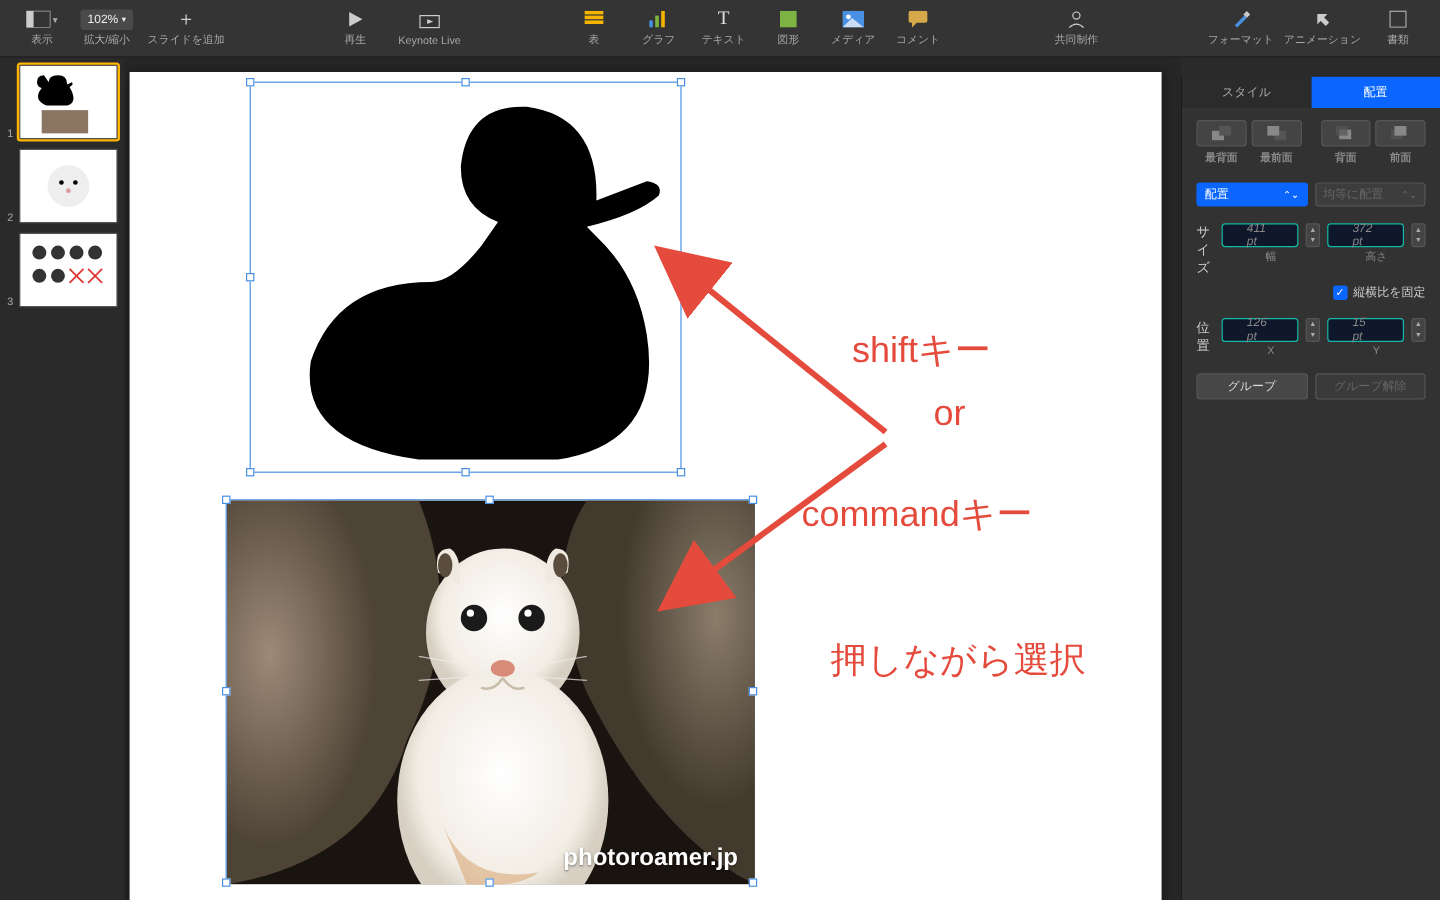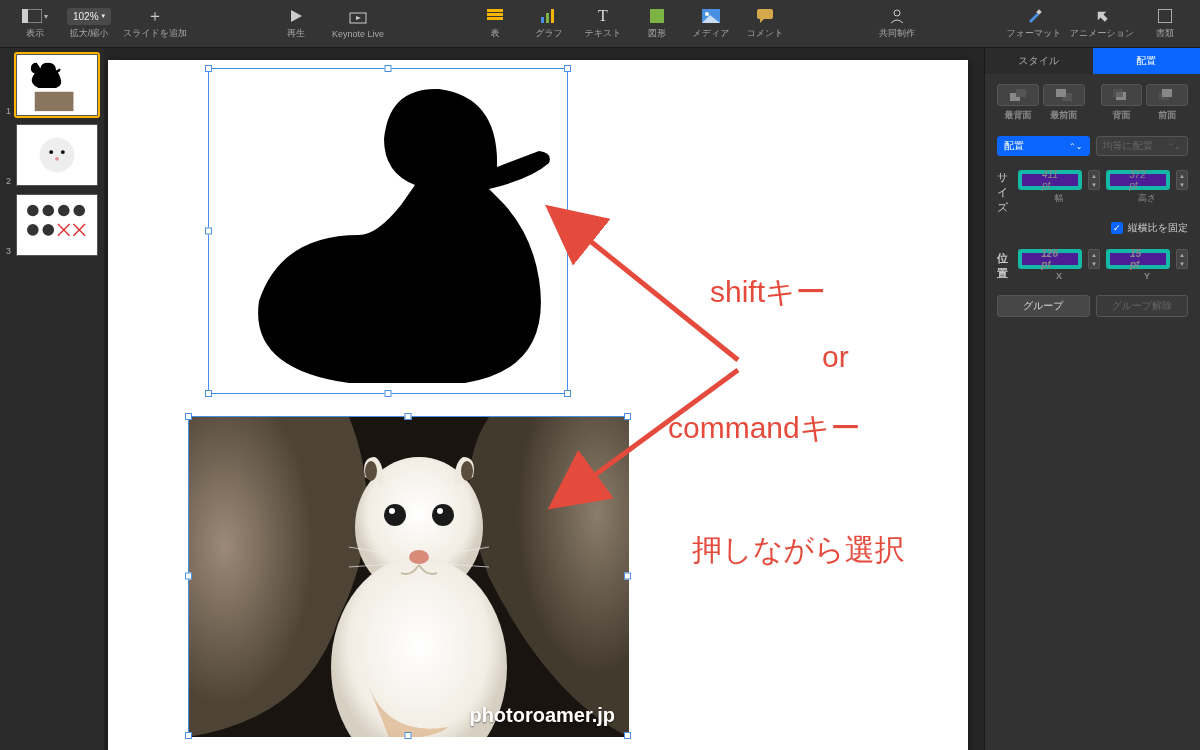--- a/index.html
+++ b/index.html
@@ -32,35 +32,35 @@
   .sel { position: absolute; border: 1px solid #4a90e2; font-weight: bold; }
   .sel .handle { position: absolute; width: 7px; height: 7px; background: #fff; border: 1px solid #4a90e2; }
   .sel .h-nw { left: -4px; top: -4px; } .sel .h-n { left: 50%; top:-4px; transform:translateX(-50%);} .sel .h-ne { right:-4px; top:-4px; }
   .sel .h-w  { left:-4px; top:50%; transform:translateY(-50%);} .sel .h-e { right:-4px; top:50%; transform:translateY(-50%);}
   .sel .h-sw { left:-4px; bottom:-4px;} .sel .h-s { left:50%; bottom:-4px; transform:translateX(-50%);} .sel .h-se { right:-4px; bottom:-4px;}
 
   .annot { position: absolute; color: #e54b3c; font-size: 30px; font-weight: 500; }
   .watermark { position: absolute; right: 12px; bottom: 8px; color: #fff; font-size: 20px; text-shadow: 0 1px 2px rgba(0,0,0,.5); }
 
   
-  .inspector { width: 216px; background: #323232; border-left: 1px solid #1a1a1a; display: flex; flex-direction: column; font-size: 11px; }
+  .inspector { width: 216px; background: #323232; border-left: 1px solid #1a1a1a; display: flex; flex-direction: column; font-size: 11px; margin-top: 16px; }
   .insp-tabs { display: flex; height: 26px; background: #2b2b2b; }
   .insp-tab { flex: 1; display: flex; align-items: center; justify-content: center; font-size: 10px; color: #aaa; cursor: pointer; }
   .insp-tab.active { background: #0a66ff; color: #fff; }
   .insp-body { padding: 10px 12px; display: flex; flex-direction: column; gap: 14px; }
   .row { display: flex; align-items: center; gap: 6px; }
   .seg-group { display: flex; gap: 4px; font-weight: bold; }
   .seg { flex: 1; display: flex; flex-direction: column; align-items: center; gap: 3px; }
   .seg .btn { width: 100%; height: 22px; background: #444; border: 1px solid #555; border-radius: 3px; display:flex;align-items:center;justify-content:center; color:#888;}
   .seg .cap { font-size: 9px; color: #888; }
   .sel-drop { height: 20px; background: #3d3d3d; border: 1px solid #555; border-radius: 3px; flex:1; display:flex; align-items:center; justify-content:space-between; padding:0 6px; color:#ddd; font-size:10px;}
   .sel-drop.active { background:#0a66ff; color:#fff; border-color:#0a66ff;}
   .sel-drop.dis { color:#666; }
   .label { color: #ccc; }
-  .num-field { width: 64px; height: 20px; background:#4c1d95; border:4px solid #14b8a6; border-radius:3px; color:#888; font-size:10px; display:flex; align-items:center; justify-content:flex-end; padding:0 20px; font-style:italic; }
+  .num-field { width: 64px; height: 20px; background:#0f172a; border:1px solid #14b8a6; border-radius:3px; color:#888; font-size:10px; display:flex; align-items:center; justify-content:flex-end; padding:0 20px; font-style:italic; }
   .step { width: 12px; height:20px; background:#444; border:1px solid #555; border-radius:2px; display:flex; flex-direction:column;}
   .step div{flex:1;display:flex;align-items:center;justify-content:center;font-size:6px;color:#aaa;}
   .sub { font-size:9px; color:#888; text-align:center; width:64px;}
   .chk { display:flex; align-items:center; gap:5px; color:#ccc; font-size:10px; justify-content:flex-end;}
   .chk .box { width:12px; height:12px; background:#0a66ff; border-radius:2px; display:flex;align-items:center;justify-content:center;color:#fff;font-size:9px;}
   .wide-btn { height:22px; background:#474747; border:1px solid #555; border-radius:3px; color:#ddd; font-size:10px; display:flex;align-items:center;justify-content:center; flex:1;}
   .wide-btn.dis{ color:#666; background:#3a3a3a;}
   .knob { width:20px;height:20px;border-radius:50%;background:radial-gradient(circle at 35% 35%,#666,#333);border:1px solid #555;}
   .arrow-sq{width:24px;height:22px;background:#474747;border:1px solid #555;border-radius:3px;display:flex;align-items:center;justify-content:center;color:#ddd;}
 </style>
@@ -332,21 +332,21 @@
         <defs>
             <marker id="ah" markerWidth="12" markerHeight="12" refX="2" refY="6" orient="auto">
               <path d="M0 0 L12 6 L0 12 Z" fill="#e54b3c"></path>
             </marker>
           </defs>
         <line x1="630" y1="300" x2="476" y2="176" stroke="#e54b3c" stroke-width="5" marker-end="url(#ah)"></line>
         <line x1="630" y1="310" x2="480" y2="420" stroke="#e54b3c" stroke-width="5" marker-end="url(#ah)"></line>
       </svg>
 
       <div class="annot" style="left:602px;top:212px;">shiftキー</div>
-      <div class="annot" style="left:670px;top:280px;margin-left:44px;">or</div>
+      <div class="annot" style="left:670px;top:268px;">or</div>
       <div class="annot" style="left:560px;top:348px;">commandキー</div>
       <div class="annot" style="left:584px;top:470px;">押しながら選択</div>
 
     </div>
   </div>
 
   <div class="inspector">
     <div class="insp-tabs">
       <div class="insp-tab">スタイル</div>
       <div class="insp-tab active">配置</div>
@@ -427,21 +427,21 @@
               </div>
             <span class="sub">高さ</span>
           </div>
         </div>
         <div class="chk" style="margin-top:6px;">
             <span class="box">✓</span>
             <span>縦横比を固定</span>
           </div>
       </div>
 
-      <div class="row" style="align-items:flex-end;font-weight:bold;">
+      <div class="row" style="align-items:center;">
         <span class="label" style="width:40px;">位置</span>
         <div style="display:flex;flex-direction:column;align-items:center;gap:2px;">
           <div class="row">
               <div class="num-field">126 pt</div>
               <div class="step">
                 <div>▲</div>
                 <div>▼</div>
               </div>
             </div>
           <span class="sub">X</span>

